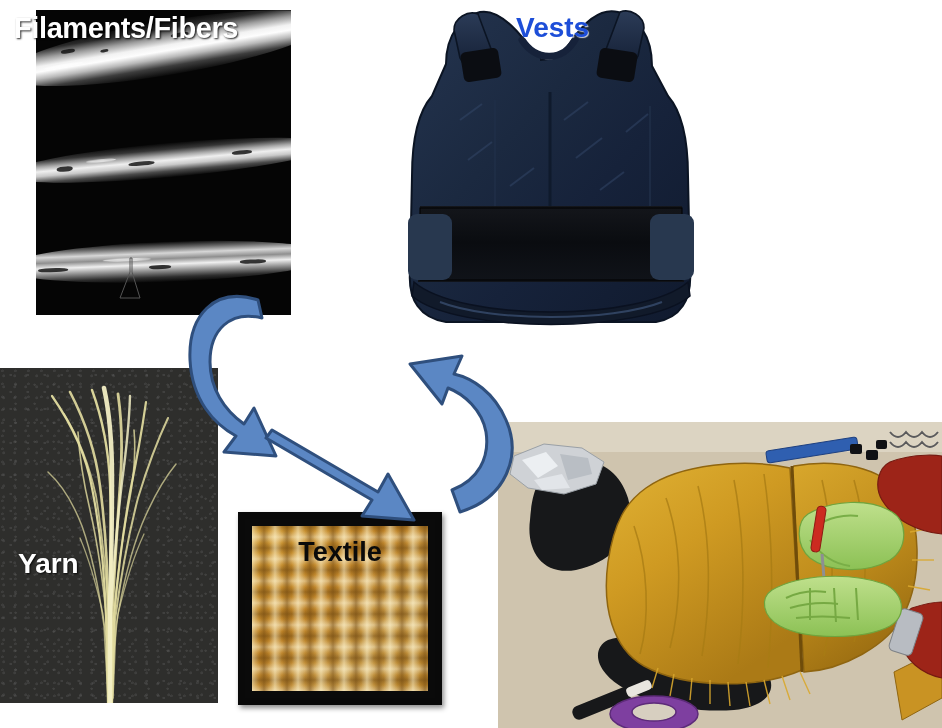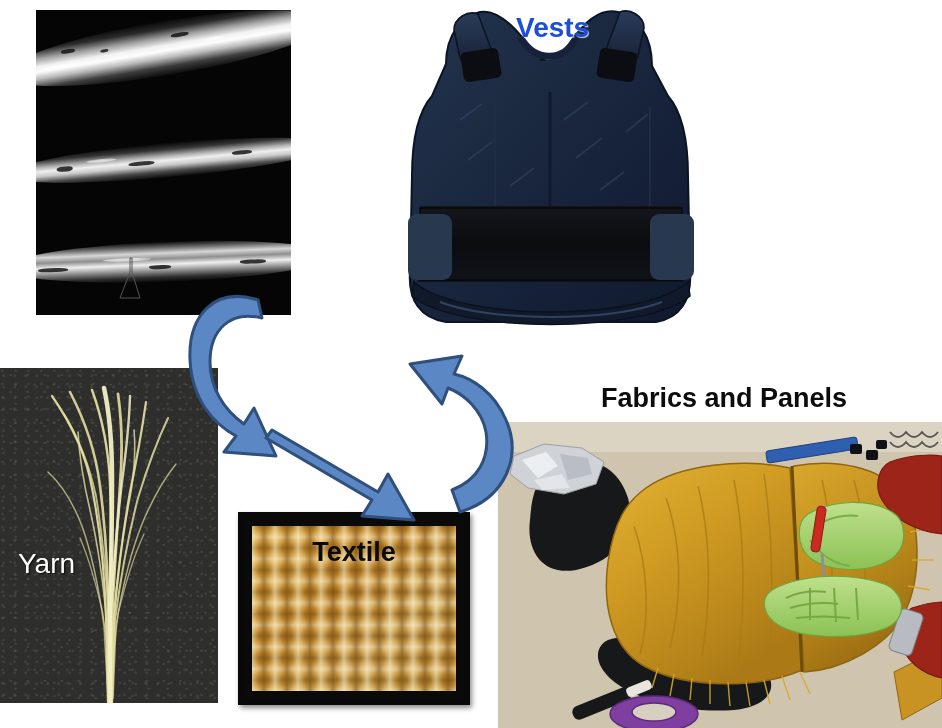--- a/index.html
+++ b/index.html
@@ -92,41 +92,41 @@
   }
   #yarn-bundle {
     position: absolute;
     left: 0; top: 0; width: 100%; height: 100%;
   }
   #yarn-label {
     position: absolute;
     left: 18px; top: 548px;
     color: #ffffff;
     font-size: 28px;
-    font-weight: normal;
+    font-weight: bold;
     text-shadow: 1px 1px 2px rgba(0,0,0,.8);
   }
 
   
   #vest-panel {
     left: 350px; top: 0px; width: 380px; height: 372px;
     background: transparent;
   }
   #vests-label {
     position: absolute;
     left: 516px; top: 12px;
     color: #1d4ed8;
     font-size: 28px;
     font-weight: bold;
     text-shadow: 1px 1px 1px rgba(255,255,255,.8);
   }
 
   
   #textile-panel {
-    left: 238px; top: 512px; width: 232px; height: 193px;
+    left: 238px; top: 512px; width: 204px; height: 193px;
     background: #0a0a0a;
     border: 7px solid #090909;
     box-sizing: border-box;
     box-shadow: 2px 3px 5px rgba(0,0,0,.45);
   }
   #textile-weave {
     position: absolute;
     left: 7px; top: 7px; right: 7px; bottom: 7px;
     background:
       repeating-linear-gradient(90deg,
@@ -196,20 +196,21 @@
       <div class="speck" style="left:10%;top:54%;width:30px;height:4px;"></div>
       <div class="speck" style="left:44%;top:58%;width:22px;height:4px;"></div>
       <div class="speck" style="left:72%;top:52%;width:26px;height:4px;"></div>
       <div class="glint" style="left:30%;top:38%;width:48px;height:3px;"></div>
     </div>
 
     <svg style="position:absolute;left:78px;top:246px;" width="40" height="44" viewBox="0 0 40 44">
       <path d="M16 2 L16 16 L6 42 L26 42 L18 16 L18 2 Z" fill="none" stroke="#555" stroke-width="1"></path>
     </svg>
   </div>
+  <div id="filaments-label">Filaments/Fibers</div>
 
   <div class="panel" id="yarn-panel">
     <svg id="yarn-bundle" viewBox="0 0 218 335" preserveAspectRatio="none">
       <g stroke="#e3dda0" fill="none" stroke-linecap="round">
         <path d="M108 335 L106 250 Q104 180 92 120 Q84 74 52 28" stroke-width="2.2" opacity=".95"></path>
         <path d="M109 335 L108 250 Q108 178 100 118 Q94 70 70 24" stroke-width="2.6" opacity=".9"></path>
         <path d="M110 335 L110 248 Q112 176 110 116 Q108 66 92 22" stroke-width="2.4" opacity=".95"></path>
         <path d="M111 335 L112 248 Q116 176 120 118 Q124 68 118 26" stroke-width="2.8" opacity=".9"></path>
         <path d="M112 335 L114 250 Q120 180 130 124 Q140 76 146 34" stroke-width="2.2" opacity=".92"></path>
         <path d="M112 335 L115 252 Q124 184 138 130 Q152 84 168 50" stroke-width="2" opacity=".85"></path>
@@ -298,21 +299,20 @@
       <path d="M90 302 C140 322 262 322 312 302" fill="none" stroke="#3d5478" stroke-width="2" opacity=".7"></path>
     </svg>
   </div>
   <div id="vests-label">Vests</div>
 
   <div class="panel" id="textile-panel">
     <div id="textile-weave"></div>
     <div id="textile-label">Textile</div>
   </div>
 
-  <div id="fabrics-label">Fabrics and Panels</div>
   <div class="panel" id="fabrics-panel">
     <svg width="444" height="306" viewBox="0 0 444 306">
       <defs>
         <linearGradient id="goldA" x1="0" y1="0" x2="0.6" y2="1">
           <stop offset="0%" stop-color="#e0b234"></stop>
           <stop offset="45%" stop-color="#cf9a22"></stop>
           <stop offset="100%" stop-color="#ab7a16"></stop>
         </linearGradient>
         <linearGradient id="goldB" x1="0" y1="0" x2="0.4" y2="1">
           <stop offset="0%" stop-color="#d8a72c"></stop>

